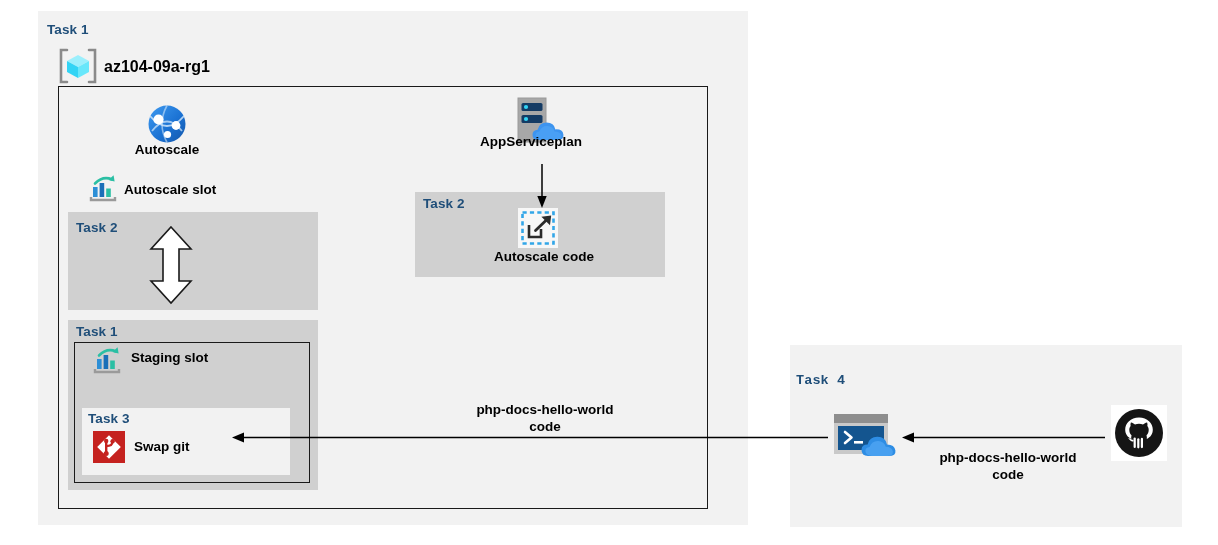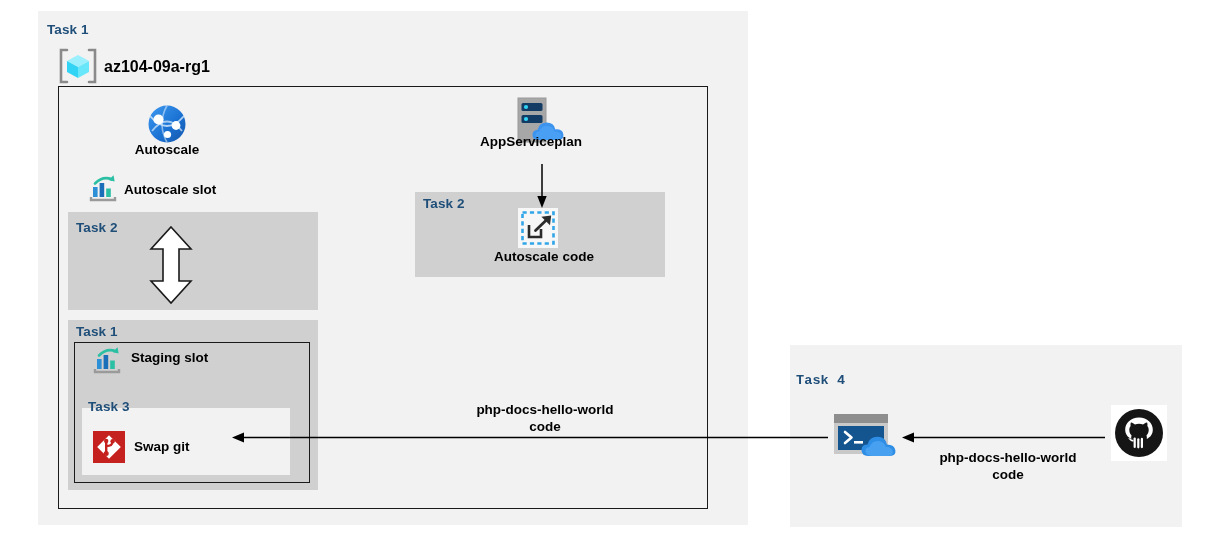--- a/index.html
+++ b/index.html
@@ -146,21 +146,21 @@
       <rect x="5" y="13" width="4.6" height="10" fill="#2d8fd6"></rect>
       <rect x="11.6" y="9" width="4.6" height="14" fill="#1b6fb8"></rect>
       <rect x="18.2" y="14.5" width="4.6" height="8.5" fill="#2bbfa4"></rect>
       <path d="M7 9.5 Q15 1.5 24 5.5" fill="none" stroke="#2bbfa4" stroke-width="2.6" stroke-linecap="round"></path>
       <path d="M25.6 1.3 L26.6 7.4 L20.4 6.1 Z" fill="#2bbfa4"></path>
     </svg>
   </div>
   <div class="node-label" style="left:131px; top:350px;">Staging slot</div>
 
   <div class="box box-light" style="left:82px; top:408px; width:208px; height:67px;"></div>
-  <div class="task-label" style="left:88px; top:399px;">Task 3</div>
+  <div class="task-label" style="left:88px; top:411px;">Task 3</div>
   <div class="icon" style="left:93px; top:431px; width:32px; height:32px;">
     <svg width="32" height="32" viewBox="0 0 32 32">
       <rect x="0" y="0" width="32" height="32" fill="#c5221f"></rect>
       <path d="M16 4.2 L27.8 16 L16 27.8 L4.2 16 Z" fill="#ffffff"></path>
 
       <path d="M13.2 10.2 L13.2 22" stroke="#c5221f" stroke-width="2.4" stroke-linecap="round"></path>
       <path d="M13.2 15.2 Q19.4 15.2 19.4 11.1" fill="none" stroke="#c5221f" stroke-width="2.2" stroke-linecap="round"></path>
       <circle cx="13.2" cy="22.6" r="2.5" fill="#c5221f"></circle>
       <circle cx="13.2" cy="9.9" r="2.2" fill="#c5221f"></circle>
       <circle cx="19.6" cy="10.3" r="2.2" fill="#c5221f"></circle>

